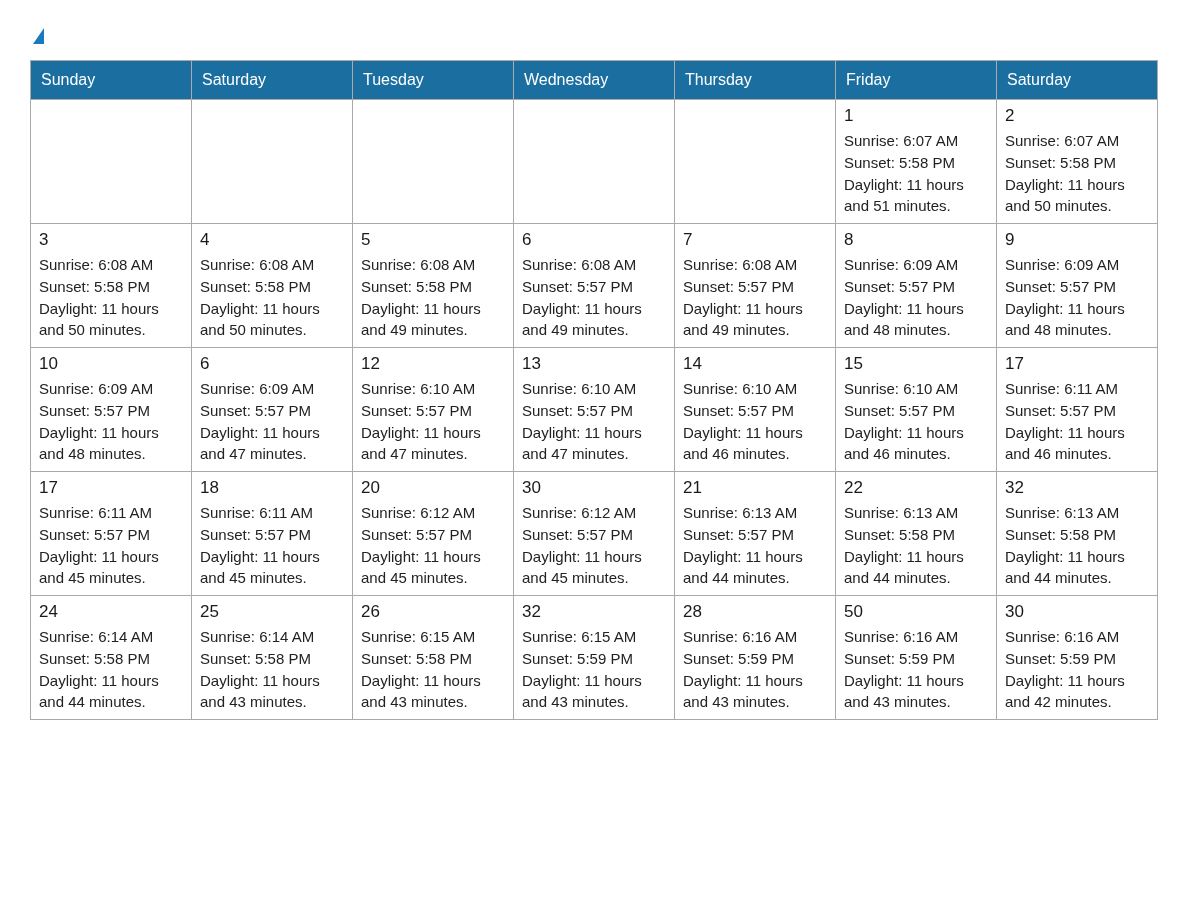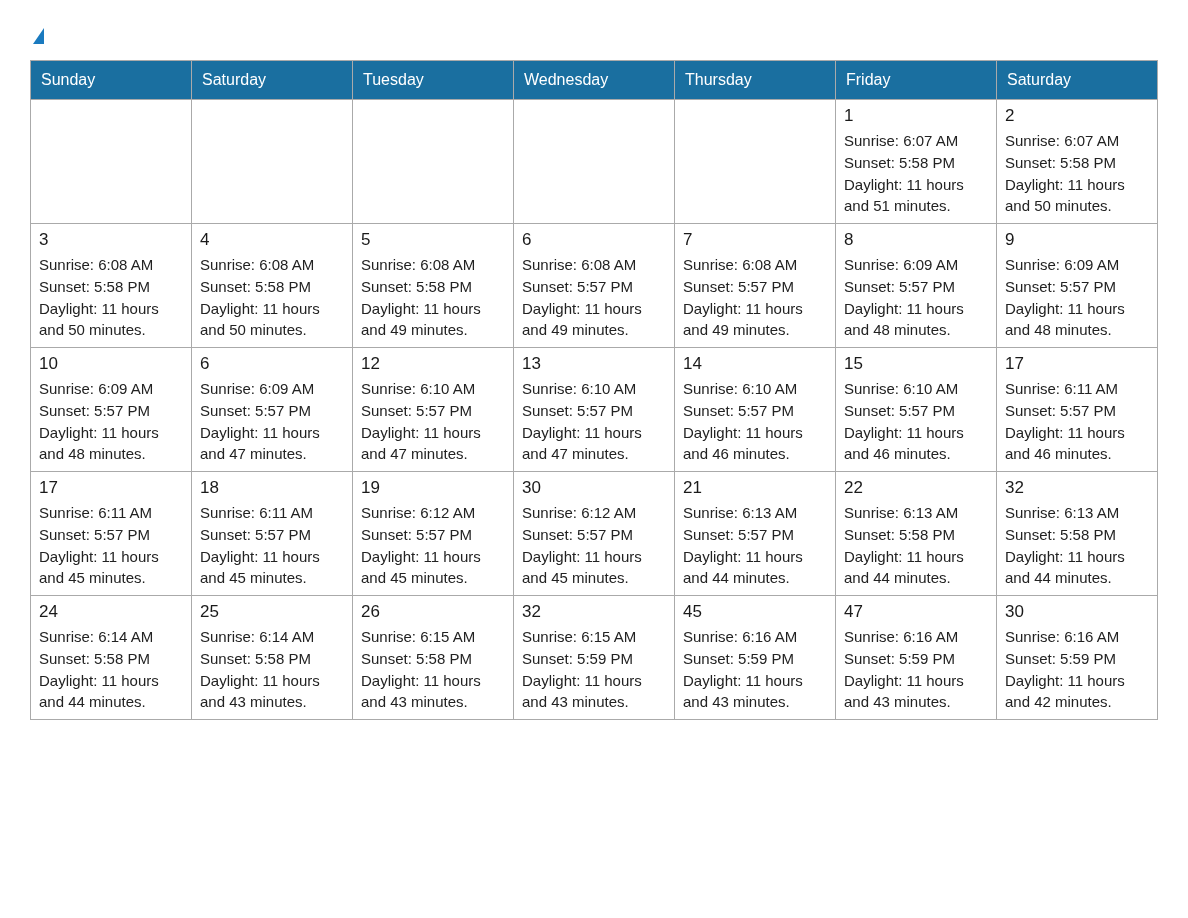--- a/index.html
+++ b/index.html
@@ -259,21 +259,21 @@
 and 45 minutes.</div>
         </td>
         <td>
           <span class="day-number">18</span>
           <div class="day-info" style="white-space: pre-line;">Sunrise: 6:11 AM
 Sunset: 5:57 PM
 Daylight: 11 hours
 and 45 minutes.</div>
         </td>
         <td>
-          <span class="day-number">19</span>
+          <span class="day-number">20</span>
           <div class="day-info" style="white-space: pre-line;">Sunrise: 6:12 AM
 Sunset: 5:57 PM
 Daylight: 11 hours
 and 45 minutes.</div>
         </td>
         <td>
           <span class="day-number">30</span>
           <div class="day-info" style="white-space: pre-line;">Sunrise: 6:12 AM
 Sunset: 5:57 PM
 Daylight: 11 hours
@@ -324,28 +324,28 @@
 and 43 minutes.</div>
         </td>
         <td>
           <span class="day-number">32</span>
           <div class="day-info" style="white-space: pre-line;">Sunrise: 6:15 AM
 Sunset: 5:59 PM
 Daylight: 11 hours
 and 43 minutes.</div>
         </td>
         <td>
-          <span class="day-number">45</span>
+          <span class="day-number">28</span>
           <div class="day-info" style="white-space: pre-line;">Sunrise: 6:16 AM
 Sunset: 5:59 PM
 Daylight: 11 hours
 and 43 minutes.</div>
         </td>
         <td>
-          <span class="day-number">47</span>
+          <span class="day-number">50</span>
           <div class="day-info" style="white-space: pre-line;">Sunrise: 6:16 AM
 Sunset: 5:59 PM
 Daylight: 11 hours
 and 43 minutes.</div>
         </td>
         <td>
           <span class="day-number">30</span>
           <div class="day-info" style="white-space: pre-line;">Sunrise: 6:16 AM
 Sunset: 5:59 PM
 Daylight: 11 hours

